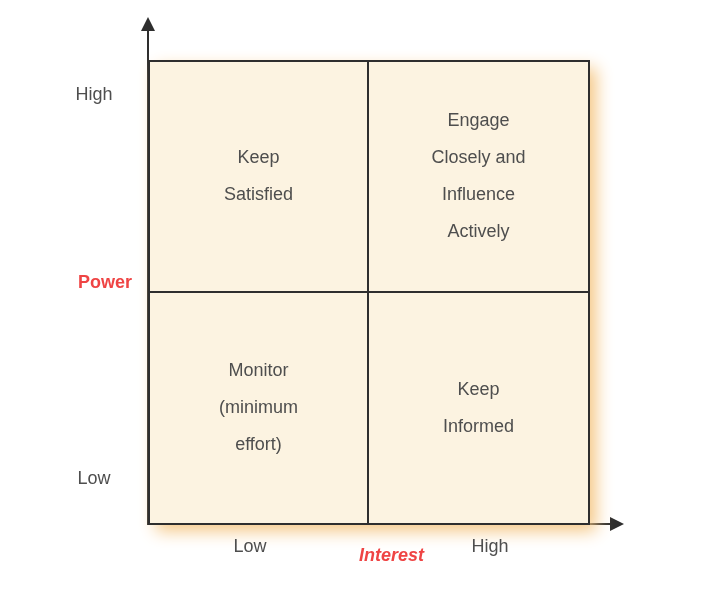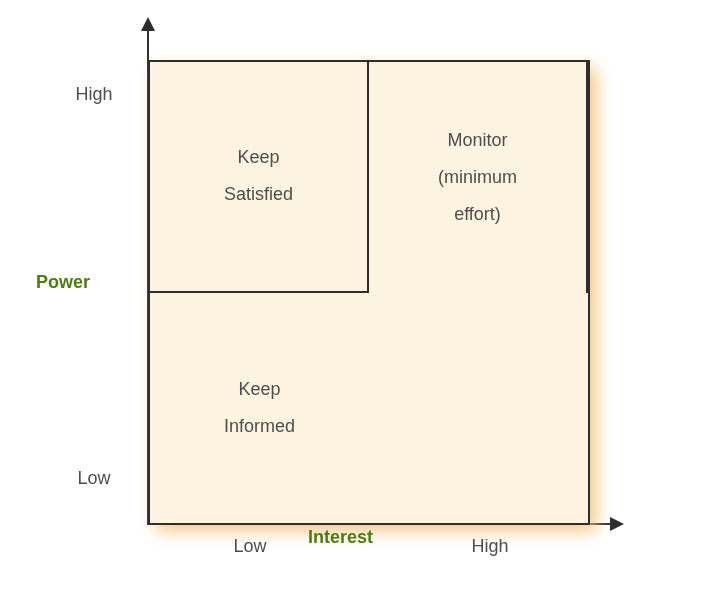--- a/index.html
+++ b/index.html
@@ -94,45 +94,49 @@
     }
     
     .tick {
       position: absolute;
       color: #4e4e4e;
       font-size: 18px;
       text-align: center;
     }
     .axis-title {
       position: absolute;
-      color: #4d7c0f;
+      color: #ef4444;
       font-weight: bold;
       font-size: 18px;
-      text-align: left;
+      text-align: right;
     }
     .tick-high-y { left: 58px;  top: 84px;  width: 72px; }
     .tick-low-y  { left: 58px;  top: 468px; width: 72px; }
     .title-power { left: 36px;  top: 272px; width: 96px; }
     .tick-low-x  { left: 208px; top: 536px; width: 84px; }
     .tick-high-x { left: 448px; top: 536px; width: 84px; }
-    .title-interest { left: 308px; top: 527px; width: 116px; }
+    .title-interest { left: 308px; top: 545px; width: 116px; font-style: italic; }
   </style>
 </head>
 <body>
 
 <div class="canvas">
 
   <div class="axis axis-y"></div>
   <div class="arrow arrow-up"></div>
   <div class="axis axis-x"></div>
   <div class="arrow arrow-right"></div>
 
   <div class="grid-box">
     <div class="quadrant q-tl">Keep
 Satisfied</div>
+    <div class="quadrant q-tr">Engage
+Closely and
+Influence
+Actively</div>
     <div class="quadrant q-bl row-bottom">Monitor
 (minimum
 effort)</div>
     <div class="quadrant row-bottom">Keep
 Informed</div>
   </div>
 
   <div class="tick tick-high-y">High</div>
   <div class="axis-title title-power">Power</div>
   <div class="tick tick-low-y">Low</div>

